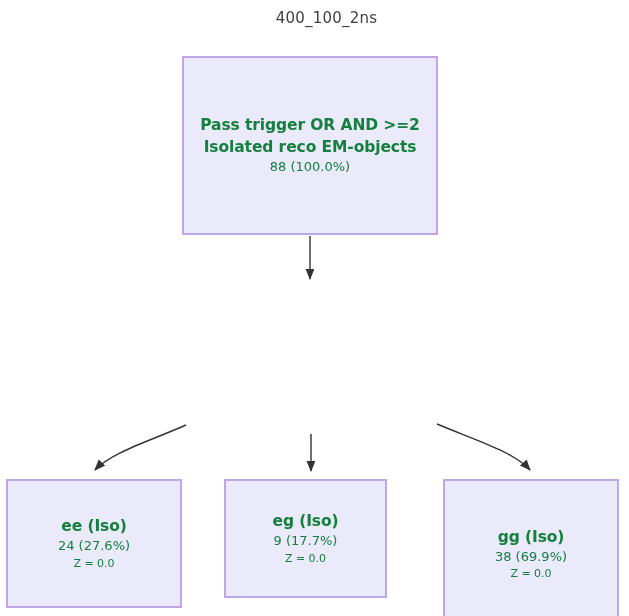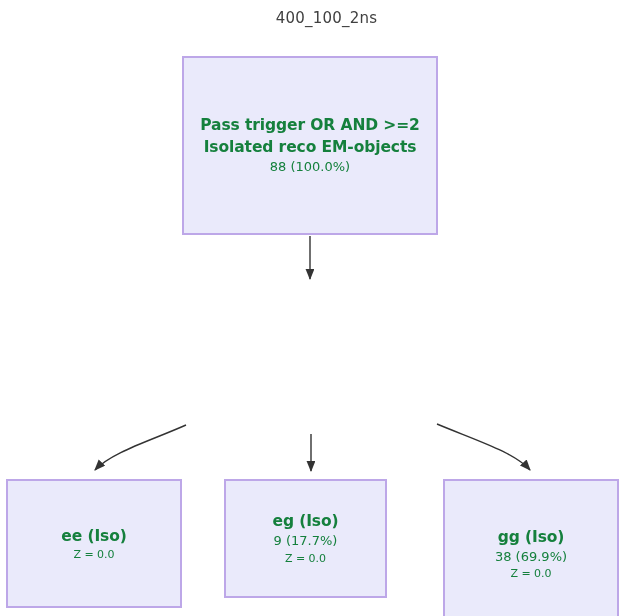--- a/index.html
+++ b/index.html
@@ -97,20 +97,21 @@
   </svg>
 
   <div class="node" id="node-root">
     <div class="node-label">Pass trigger OR AND &gt;=2 Isolated reco EM-objects</div>
     <div class="node-count">88 (100.0%)</div>
   </div>
 
 
   <div class="node" id="node-ee">
     <div class="node-label">ee (Iso)</div>
+    <div class="node-count">24 (27.6%)</div>
     <div class="node-extra">Z = 0.0</div>
   </div>
 
   <div class="node" id="node-eg">
     <div class="node-label">eg (Iso)</div>
     <div class="node-count">9 (17.7%)</div>
     <div class="node-extra">Z = 0.0</div>
   </div>
 
   <div class="node" id="node-gg">

